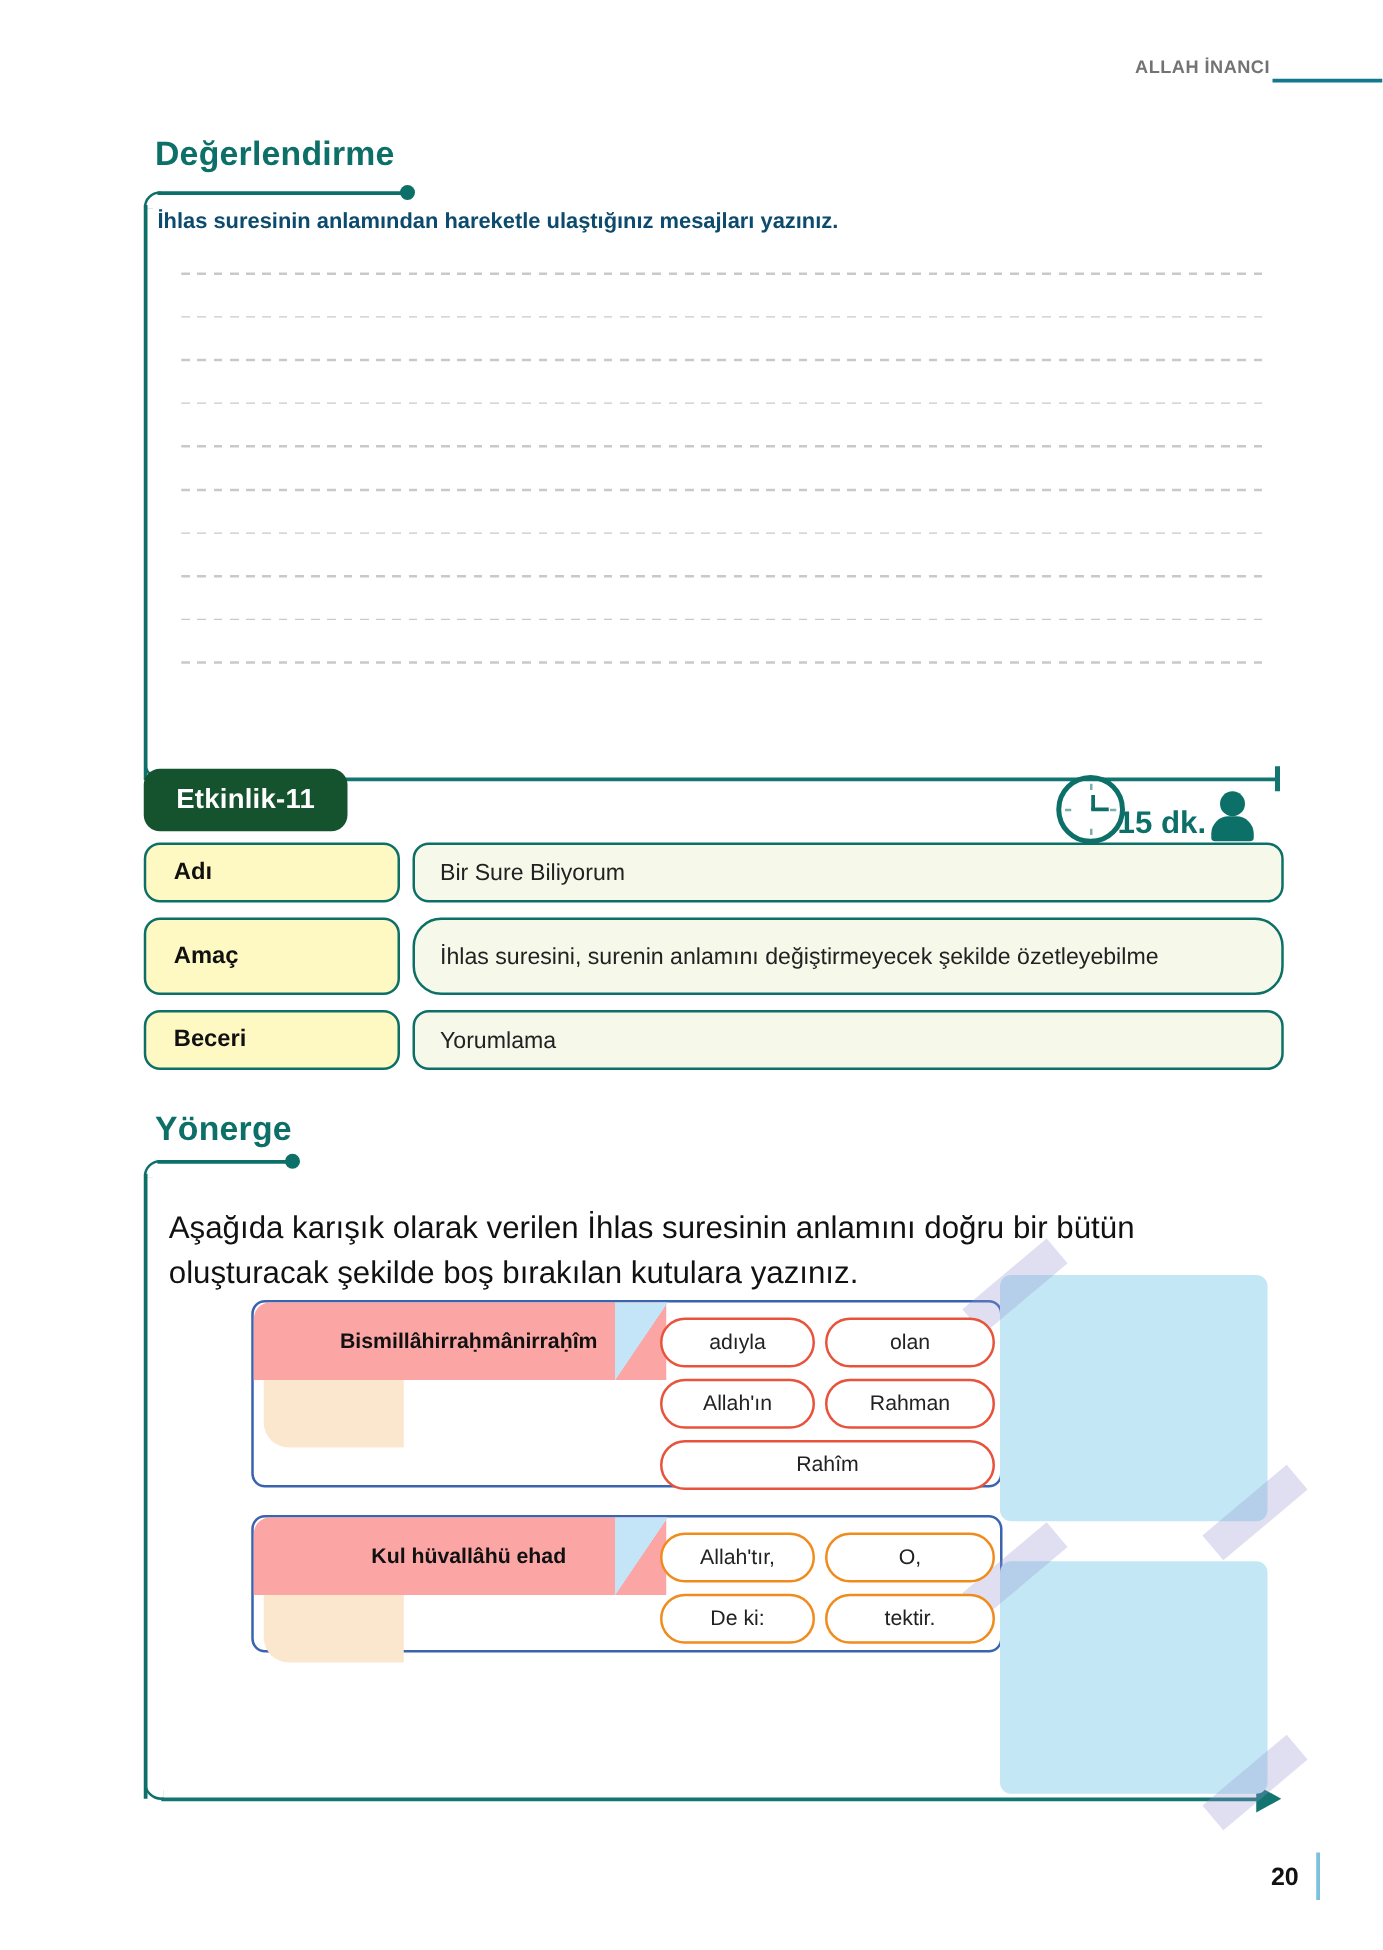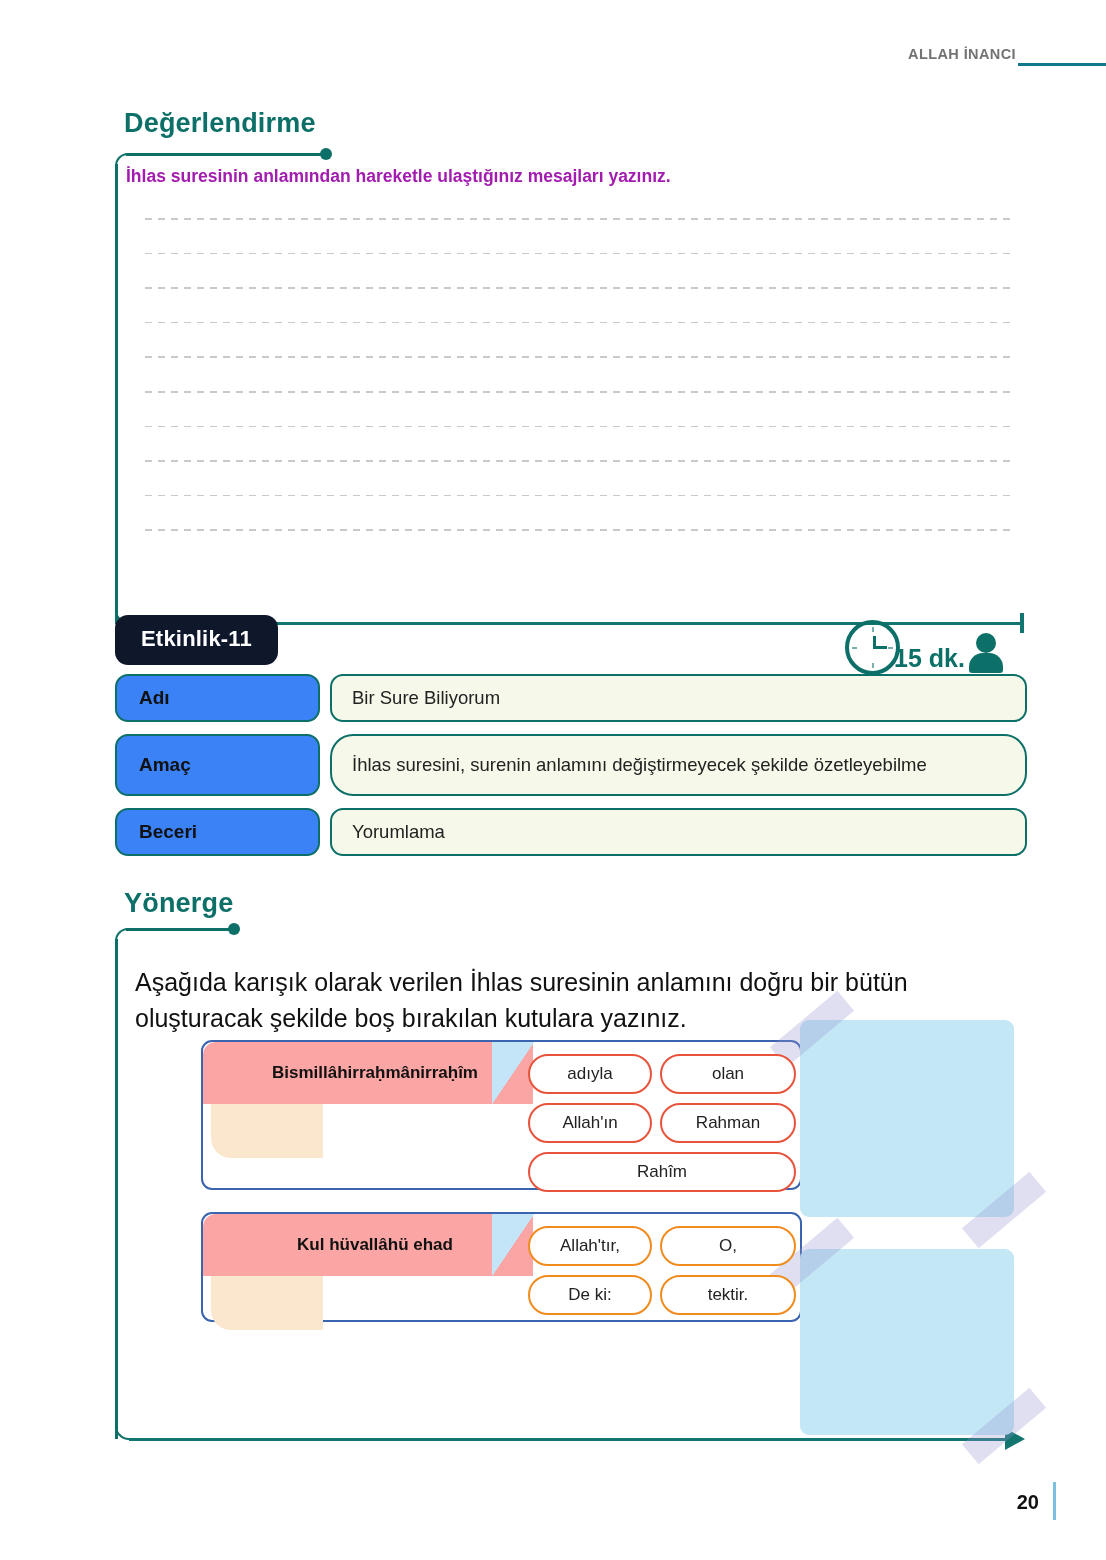--- a/index.html
+++ b/index.html
@@ -50,30 +50,30 @@
     border-bottom-left-radius:14px;box-sizing:border-box;
   }
   .deg-botrule{
     position:absolute;left:14px;top:513.5px;width:893px;height:3px;background:#12756f;
   }
   .deg-tick{
     position:absolute;left:905px;top:505px;width:3.5px;height:20px;background:#12756f;
   }
   .deg-q{
     position:absolute;left:11px;top:58px;width:860px;
-    font-size:17.5px;font-weight:bold;color:#a21caf;
+    font-size:17.5px;font-weight:bold;color:#0c4a6e;
   }
   .deg-lines{position:absolute;left:30px;top:110px;width:865px;}
   .wline{height:1.6px;margin-bottom:33px;
     background:repeating-linear-gradient(to right,#c9c9c9 0 7px,transparent 7px 13px);}
 
   
   .etk-badge{
     position:absolute;left:115px;top:615px;
-    background:#0f172a;color:#fff;border-radius:13px;
+    background:#14532d;color:#fff;border-radius:13px;
     padding:11px 26px 13px 26px;
     font-size:22px;font-weight:bold;letter-spacing:.2px;
   }
   .timer{
     position:absolute;left:845px;top:620px;display:flex;align-items:flex-end;gap:0px;justify-content:space-between;
   }
   .clock{width:47px;height:47px;border:4px solid #0d7068;border-radius:50%;position:relative;}
   .clock .hand-h{position:absolute;left:50%;top:26%;width:3px;height:26%;background:#0d7068;
     transform-origin:bottom center;}
   .clock .hand-m{position:absolute;left:50%;top:47%;width:30%;height:3px;background:#0d7068;}
@@ -87,21 +87,21 @@
   .person .head{position:absolute;left:7px;top:0;width:20px;height:20px;border-radius:50%;
     background:#0d7068;}
   .person .body{position:absolute;left:0;top:20px;width:34px;height:20px;
     border-radius:14px 14px 3px 3px;background:#0d7068;}
 
   
   .fields{position:absolute;left:115px;top:674px;width:912px;}
   .frow{display:flex;gap:10px;margin-bottom:12px;align-items:stretch;}
   .flabel{
     width:205px;flex:0 0 205px;
-    background:#3b82f6;border:2.2px solid #0d7068;border-radius:13px;
+    background:#fef9c3;border:2.2px solid #0d7068;border-radius:13px;
     display:flex;align-items:center;padding-left:22px;
     font-size:19px;font-weight:bold;color:#111;
     min-height:44px;box-sizing:border-box;
   }
   .fval{
     flex:1;background:#f6f8ea;border:2.2px solid #0d7068;border-radius:13px;
     display:flex;align-items:center;padding:10px 20px;
     font-size:18.5px;color:#222;min-height:44px;box-sizing:border-box;
     line-height:1.3;
   }

